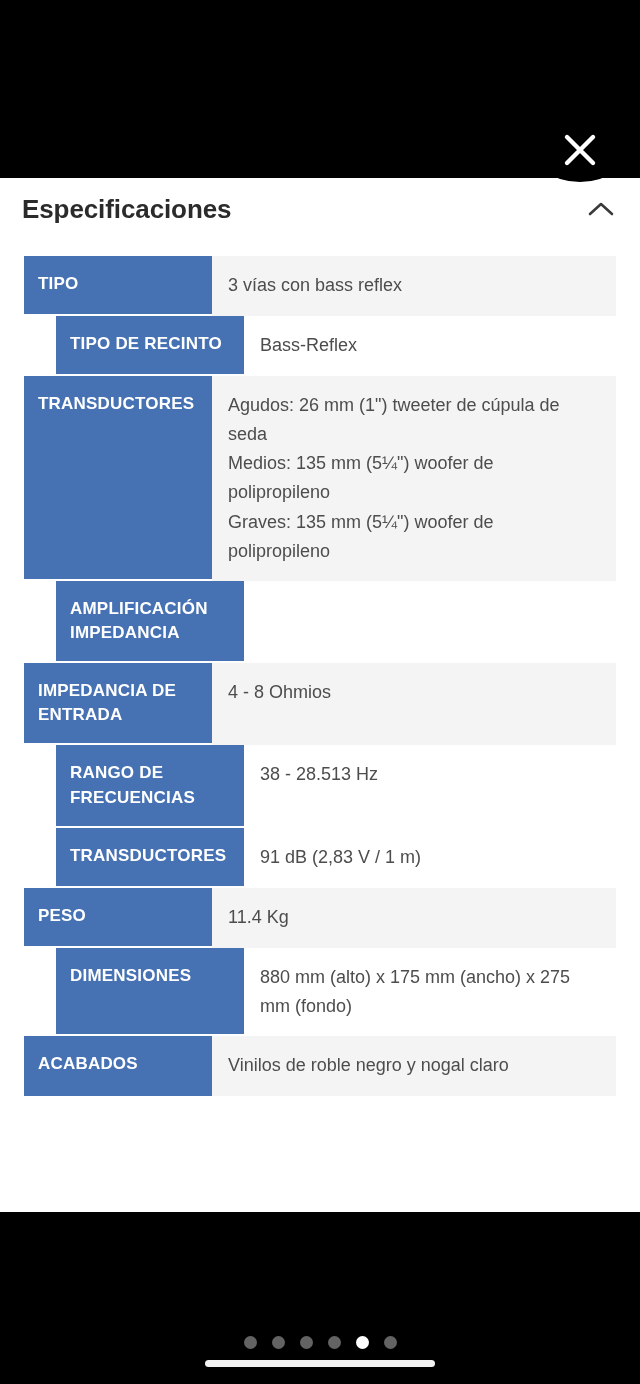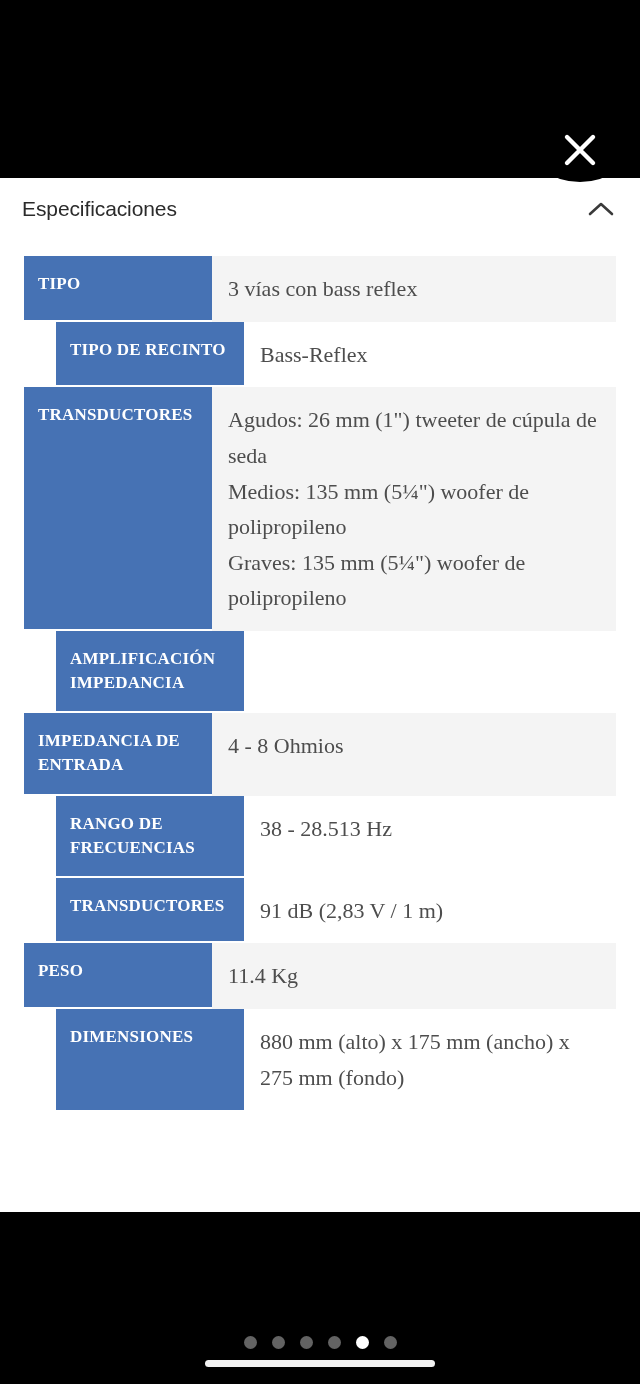--- a/index.html
+++ b/index.html
@@ -71,22 +71,22 @@
   .sheet-header {
     position: relative;
     height: 62px;
     display: flex;
     align-items: center;
     justify-content: space-between;
     padding: 0 22px 0 22px;
     box-sizing: border-box;
   }
   .sheet-title {
-    font-size: 21px;
-    font-weight: normal;
+    font-size: 26px;
+    font-weight: bold;
     color: #2b2b2b;
     letter-spacing: -0.1px;
     white-space: nowrap;
   }
   .collapse-icon {
     width: 34px;
     height: 34px;
     display: flex;
     align-items: center;
     justify-content: center;
@@ -96,21 +96,20 @@
   
   .spec-table {
     margin: 16px 24px 0 24px;
     width: 592px;
     box-sizing: border-box;
   }
   .spec-row {
     display: flex;
     align-items: stretch;
     min-height: 60px;
-    font-family: Liberation Serif, serif;
   }
   .spec-row.alt { background: #f4f4f4; }
   .spec-row.plain { background: #ffffff; padding-left: 32px; }
 
   .spec-label {
     flex: 0 0 188px;
     width: 188px;
     background: #4672b4;
     color: #ffffff;
     font-size: 17px;
@@ -120,21 +119,21 @@
     padding: 16px 0 16px 14px;
     box-sizing: border-box;
     border-bottom: 2px solid #ffffff;
     display: block;
   }
   .spec-row:last-child .spec-label { border-bottom: none; }
 
   .spec-value {
     flex: 1 1 auto;
     color: #4d4d4d;
-    font-size: 22px;
+    font-size: 18px;
     line-height: 1.62;
     padding: 15px 16px 15px 16px;
     box-sizing: border-box;
     white-space: pre-line;
   }
 
   
   .bottom-bar {
     position: absolute;
     left: 0;
@@ -232,20 +231,24 @@
       <div class="spec-row alt">
         <div class="spec-label">PESO</div>
         <div class="spec-value">11.4 Kg</div>
       </div>
 
       <div class="spec-row plain">
         <div class="spec-label">DIMENSIONES</div>
         <div class="spec-value">880 mm (alto) x 175 mm (ancho) x 275 mm (fondo)</div>
       </div>
 
+      <div class="spec-row alt">
+        <div class="spec-label">ACABADOS</div>
+        <div class="spec-value">Vinilos de roble negro y nogal claro</div>
+      </div>
 
     </div>
   </div>
 
   <div class="top-bar"></div>
   <div class="close-bulge"></div>
   <div class="close-button">
     <svg width="56" height="56" viewBox="0 0 56 56">
       <path d="M15 15 L41 41 M41 15 L15 41" fill="none" stroke="#ffffff" stroke-width="4.4" stroke-linecap="round"></path>
     </svg>

